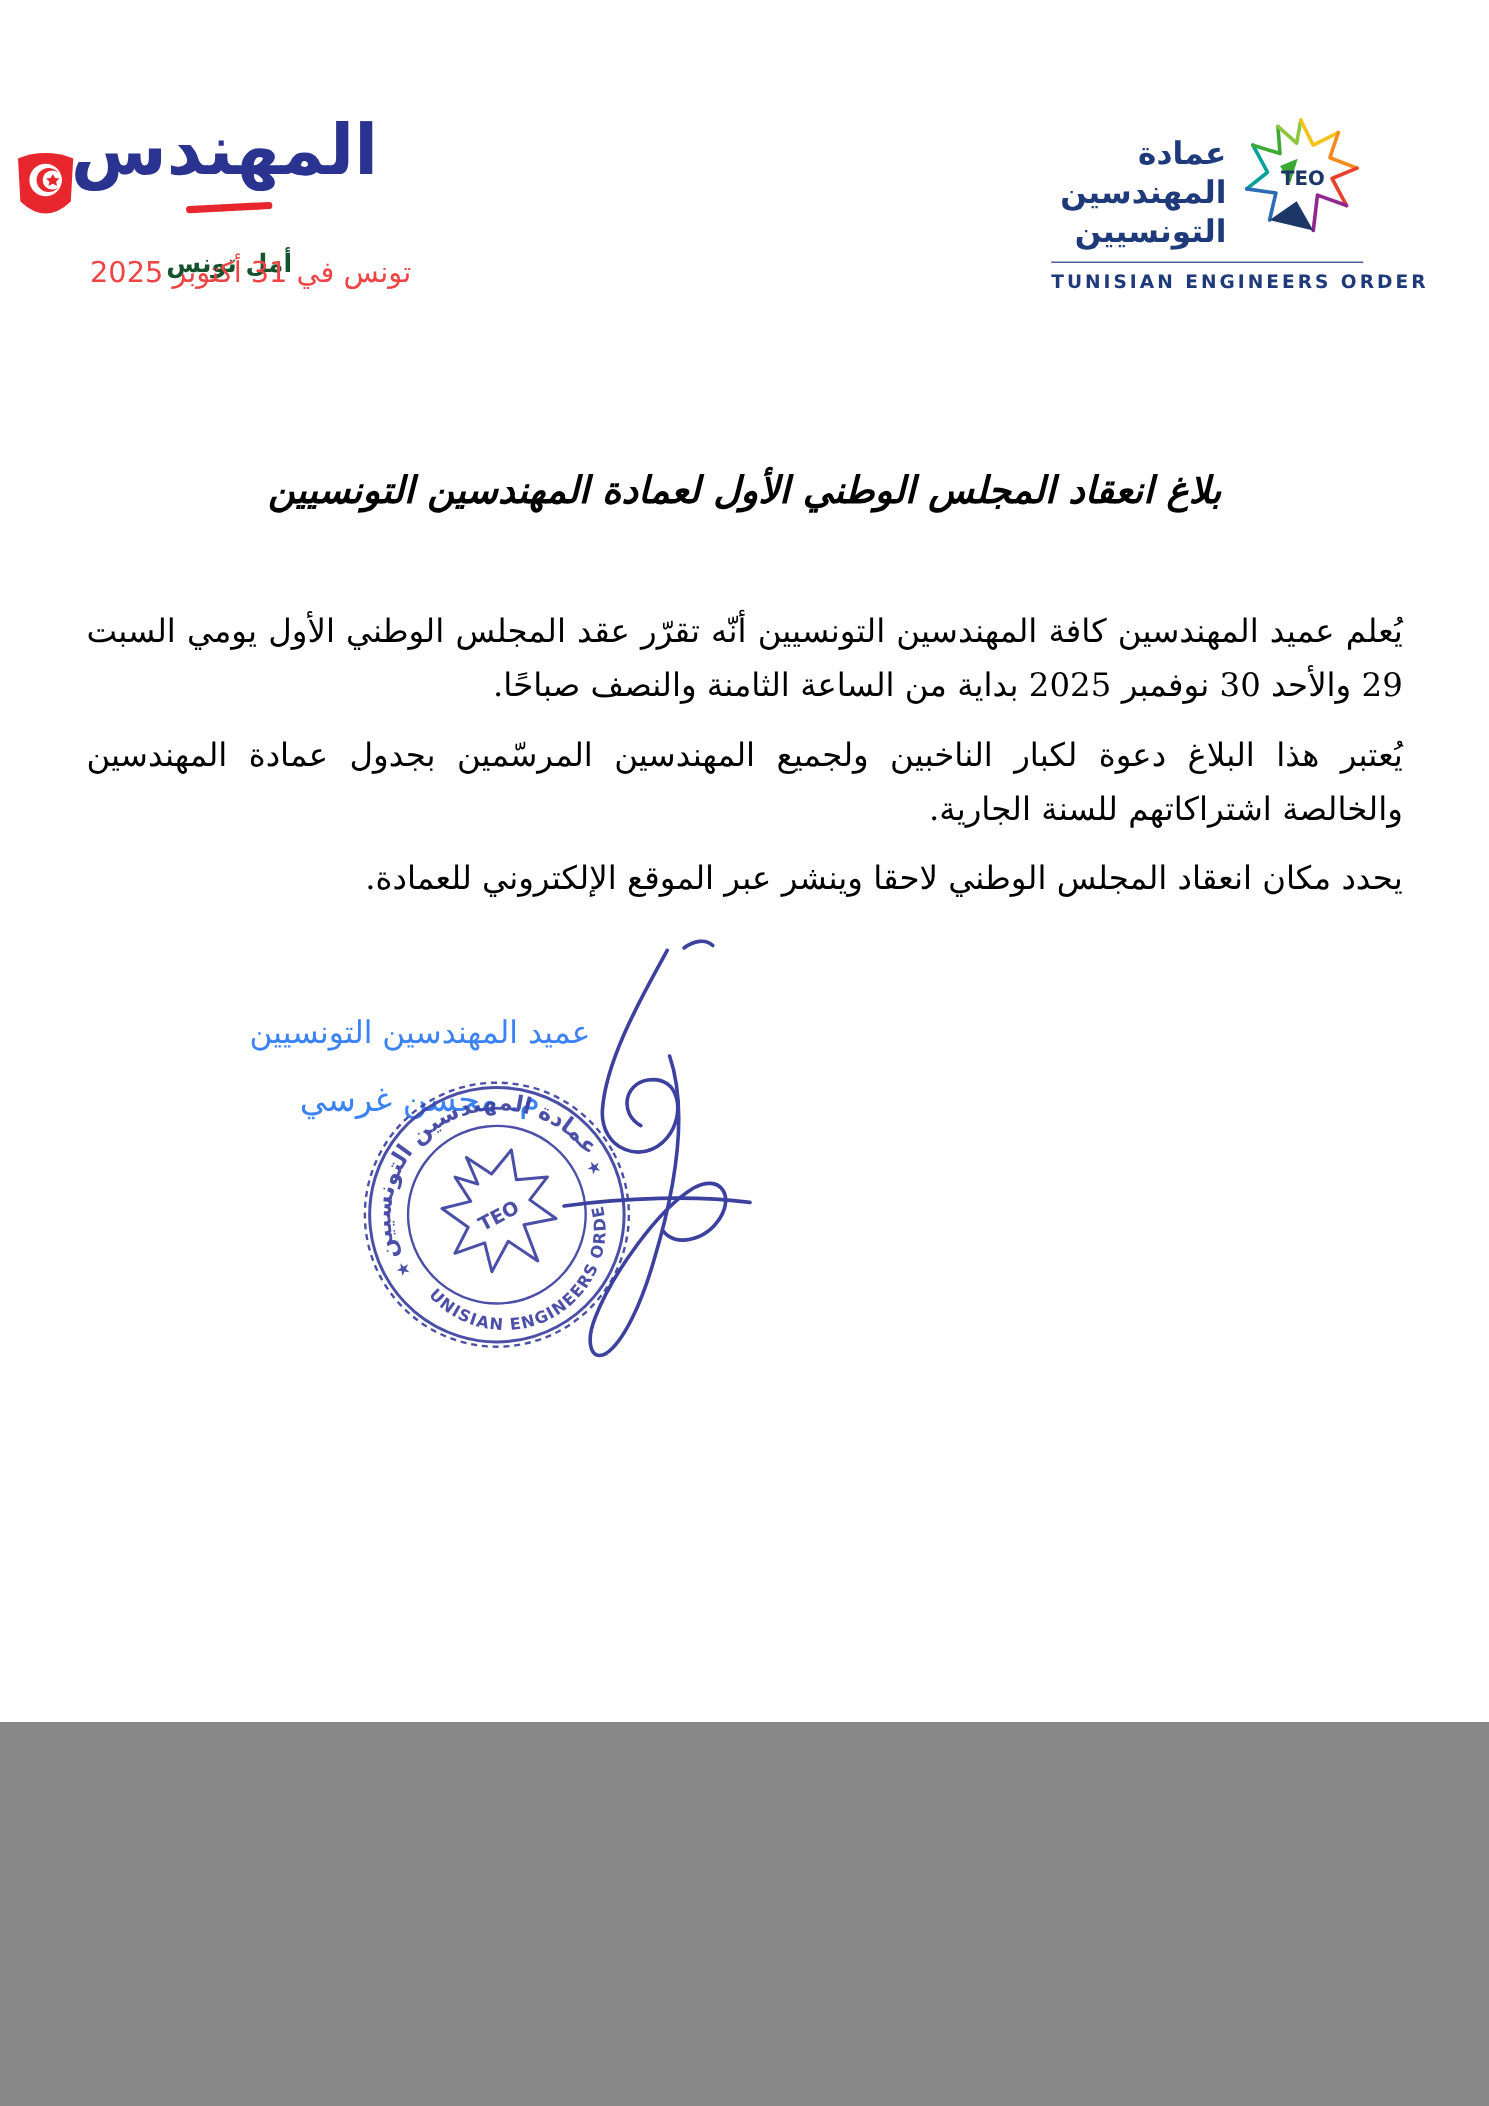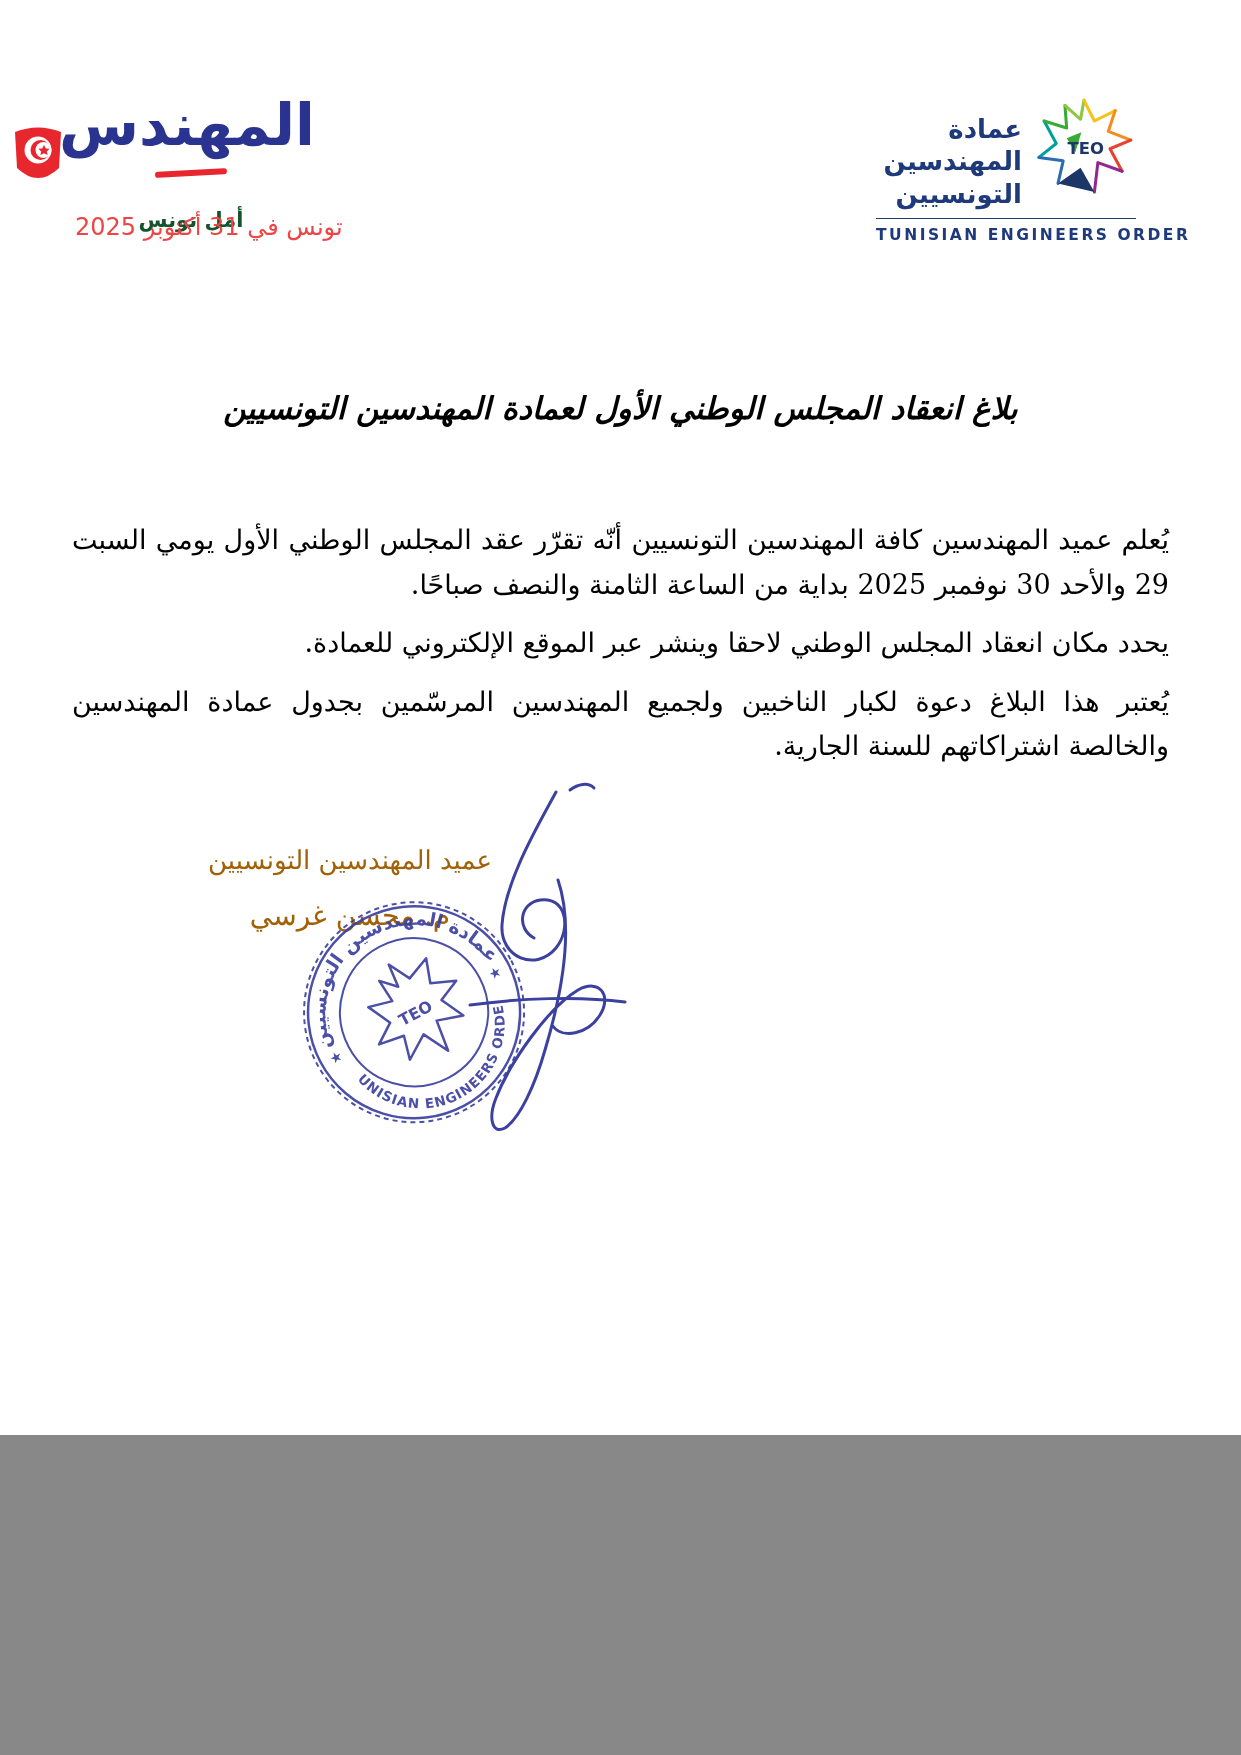--- a/index.html
+++ b/index.html
@@ -52,31 +52,31 @@
 
   
   .doc-title {
     position:absolute; top:390px; left:0; width:100%;
     text-align:center; direction:rtl;
     font-size:31px; font-weight:bold; color:#000;
     font-family:"DejaVu Serif","Liberation Serif",serif;
     font-style:italic;
   }
   .doc-body {
-    position:absolute; top:518px; left:72px; right:72px;
+    position:absolute; top:505px; left:72px; right:72px;
     direction:rtl; text-align:justify;
     font-size:27px; color:#000; line-height:1.65;
     font-family:"DejaVu Serif","Liberation Serif",serif;
   }
   .doc-body p { margin-bottom:14px; }
 
   
   .signature-block {
     position:absolute; top:845px; left:190px; width:320px;
-    text-align:center; direction:rtl; color:#a16207;
+    text-align:center; direction:rtl; color:#3b82f6;
     font-family:"DejaVu Serif","Liberation Serif",serif;
   }
   .signature-title { font-size:26px; }
   .signature-name  { font-size:28px; margin-top:24px; }
 
   .handwritten-sig { position:absolute; top:770px; left:420px; }
 
   .stamp {
     position:absolute; top:872px; left:275px;
     transform:rotate(-28deg); opacity:0.92;
@@ -136,22 +136,22 @@
       <div class="teo-english">TUNISIAN ENGINEERS ORDER</div>
     </div>
 
     <div class="date-line">تونس في 31 أكتوبر 2025</div>
   </div>
 
   <div class="doc-title">بلاغ انعقاد المجلس الوطني الأول لعمادة المهندسين التونسيين</div>
 
   <div class="doc-body">
     <p>يُعلم عميد المهندسين كافة المهندسين التونسيين أنّه تقرّر عقد المجلس الوطني الأول يومي السبت 29 والأحد 30 نوفمبر 2025 بداية من الساعة الثامنة والنصف صباحًا.</p>
+    <p>يُعتبر هذا البلاغ دعوة لكبار الناخبين ولجميع المهندسين المرسّمين بجدول عمادة المهندسين والخالصة اشتراكاتهم للسنة الجارية.</p>
     <p>يحدد مكان انعقاد المجلس الوطني لاحقا وينشر عبر الموقع الإلكتروني للعمادة.</p>
-    <p>يُعتبر هذا البلاغ دعوة لكبار الناخبين ولجميع المهندسين المرسّمين بجدول عمادة المهندسين والخالصة اشتراكاتهم للسنة الجارية.</p>
   </div>
 
   <div class="signature-block">
     <div class="signature-title">عميد المهندسين التونسيين</div>
     <div class="signature-name">م. محسن غرسي</div>
   </div>
 
   <div class="handwritten-sig">
     <svg width="260" height="380" viewBox="0 0 260 380">
       <g fill="none" stroke="#3c41a0" stroke-width="3" stroke-linecap="round">

